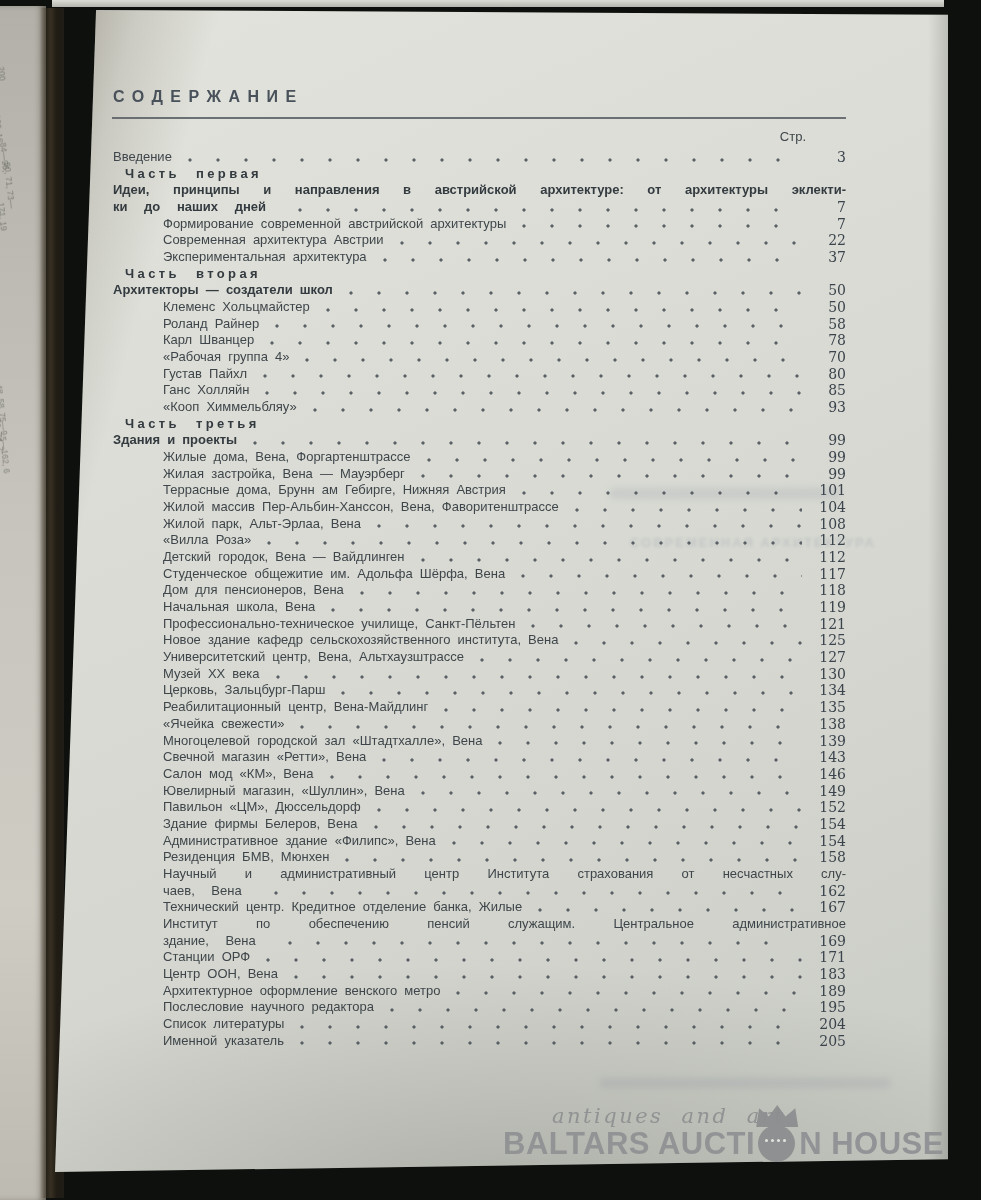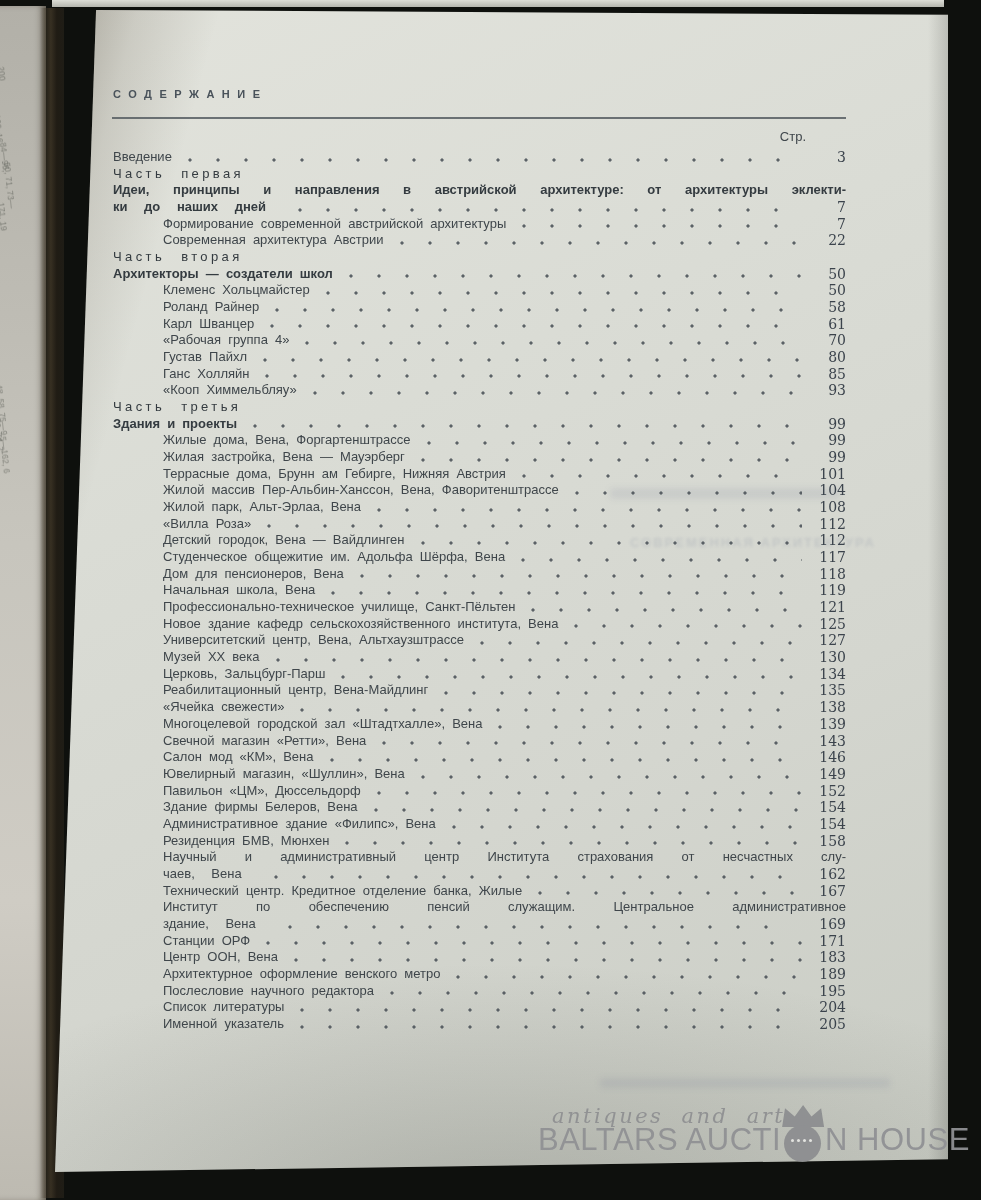--- a/index.html
+++ b/index.html
@@ -28,42 +28,42 @@
     background:
       linear-gradient(105deg,rgba(72,62,45,.40) 0px,rgba(72,62,45,.14) 80px,rgba(72,62,45,0) 160px),
       linear-gradient(270deg,rgba(20,22,18,.16) 0px,rgba(20,22,18,0) 20px),
       radial-gradient(120% 35% at 50% 103%,rgba(60,62,54,.22),rgba(60,62,54,0) 60%);}
   
   .bleed-line{position:absolute;color:#44527a;font-weight:bold;letter-spacing:2px;
     font-size:13px;opacity:.13;filter:blur(1.6px);white-space:nowrap;}
   .bleed-bar{position:absolute;background:rgba(70,82,120,.09);filter:blur(3px);border-radius:3px;}
   
   .toc{position:absolute;left:58px;top:78px;width:733px;color:#3f464b;}
-  .toc-header{font-size:11px;font-weight:bold;letter-spacing:7.5px;color:#49525a;}
+  .toc-header{font-size:16px;font-weight:bold;letter-spacing:7.5px;color:#49525a;}
   .rule{position:absolute;left:-1px;top:29px;width:734px;height:2px;background:#565d61;opacity:.85;}
   .col-label{position:absolute;top:41px;right:40px;font-size:13px;color:#3f464b;}
   #toc-rows{position:absolute;left:0;top:61px;width:733px;}
   .toc-row{display:flex;align-items:flex-end;height:16.68px;line-height:16.68px;
     font-size:13px;word-spacing:3.5px;white-space:nowrap;}
   .toc-row .t{color:#3f464b;}
   .toc-row.bold .t{font-weight:bold;color:#343b40;}
-  .toc-row.spaced .t{font-weight:normal;letter-spacing:3.4px;word-spacing:9px;color:#343b40;}
+  .toc-row.spaced .t{font-weight:bold;letter-spacing:3.4px;word-spacing:9px;color:#343b40;margin-left:12px;}
   .toc-row.ind1{padding-left:50px;}
   .toc-row.wide{word-spacing:13px;gap:16px;}
   .toc-row.justify .t{flex:1;white-space:normal;text-align:justify;text-align-last:justify;}
   .leader{flex:1;align-self:flex-end;height:6px;margin:0 12px 3px 16px;min-width:0;
     background-image:radial-gradient(circle at 2px 3px,#4d545a 1.3px,rgba(0,0,0,0) 1.9px);
     background-size:28px 6px;background-repeat:repeat-x;opacity:.9;}
   .pg{font-family:"DejaVu Serif", serif;font-size:14px;color:#3b434c;
     min-width:32px;text-align:right;}
   .wm-tagline{position:absolute;left:552px;top:1104px;font-size:21px;font-style:italic;
     letter-spacing:2.5px;word-spacing:9px;color:#8f9092;opacity:.95;z-index:30;
     font-family:"DejaVu Serif", serif;}
-  .wm-name{position:absolute;left:503px;top:1122px;height:40px;display:flex;align-items:flex-start;
-    font-size:31px;font-weight:normal;letter-spacing:.5px;color:#909194;opacity:.94;z-index:30;margin-left:35px;}
+  .wm-name{position:absolute;left:503px;top:1122px;height:40px;display:flex;align-items:flex-end;
+    font-size:31px;font-weight:bold;letter-spacing:.5px;color:#909194;opacity:.94;z-index:30;}
   .wm-orb{position:relative;width:40px;height:40px;margin:0 2px;}
   .orb{position:absolute;left:1px;bottom:0px;width:37px;height:37px;border-radius:50%;background:#8d8e90;}
   .orb-dots{position:absolute;left:8px;top:17px;width:3px;height:3px;border-radius:50%;background:#e6e6e3;
     box-shadow:6px 0 0 #e6e6e3,12px 0 0 #e6e6e3,18px 0 0 #e6e6e3;}
   .crown{position:absolute;left:-1px;top:-17px;width:42px;height:22px;background:#8d8e90;
     clip-path:polygon(0% 100%,7% 15%,30% 52%,50% 0%,70% 52%,93% 15%,100% 100%);}
 </style>
 </head>
 <body>
 
@@ -113,20 +113,25 @@
         <div class="toc-row ind1">
           <span class="t">Формирование современной австрийской архитектуры</span>
           <span class="leader"></span>
           <span class="pg">7</span>
         </div>
         <div class="toc-row ind1">
           <span class="t">Современная архитектура Австрии</span>
           <span class="leader"></span>
           <span class="pg">22</span>
         </div>
+        <div class="toc-row ind1">
+          <span class="t">Экспериментальная архитектура</span>
+          <span class="leader"></span>
+          <span class="pg">37</span>
+        </div>
         <div class="toc-row ind0 spaced">
           <span class="t">Часть вторая</span>
         </div>
         <div class="toc-row ind0 bold">
           <span class="t">Архитекторы — создатели школ</span>
           <span class="leader"></span>
           <span class="pg">50</span>
         </div>
         <div class="toc-row ind1">
           <span class="t">Клеменс Хольцмайстер</span>
@@ -134,21 +139,21 @@
           <span class="pg">50</span>
         </div>
         <div class="toc-row ind1">
           <span class="t">Роланд Райнер</span>
           <span class="leader"></span>
           <span class="pg">58</span>
         </div>
         <div class="toc-row ind1">
           <span class="t">Карл Шванцер</span>
           <span class="leader"></span>
-          <span class="pg">61</span>
+          <span class="pg">78</span>
         </div>
         <div class="toc-row ind1">
           <span class="t">«Рабочая группа 4»</span>
           <span class="leader"></span>
           <span class="pg">70</span>
         </div>
         <div class="toc-row ind1">
           <span class="t">Густав Пайхл</span>
           <span class="leader"></span>
           <span class="pg">80</span>

